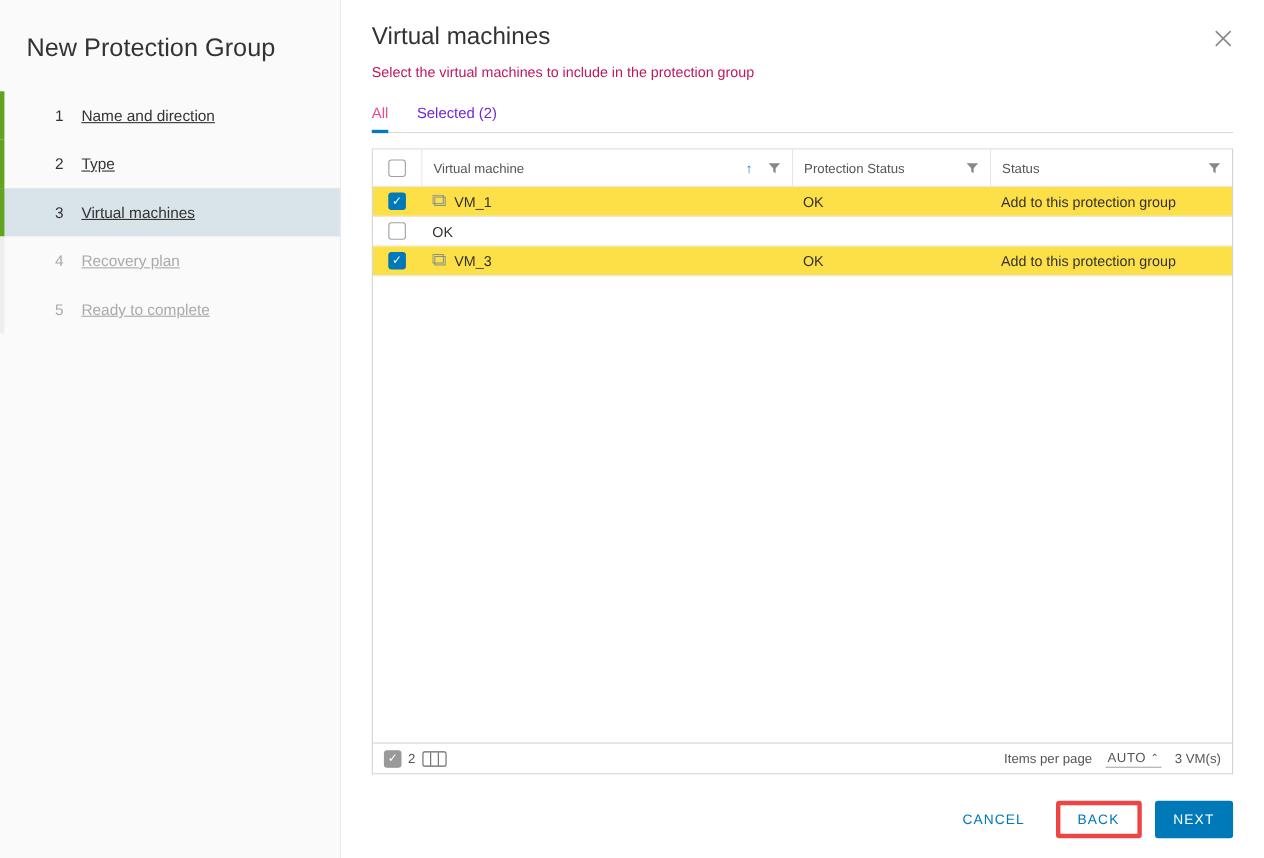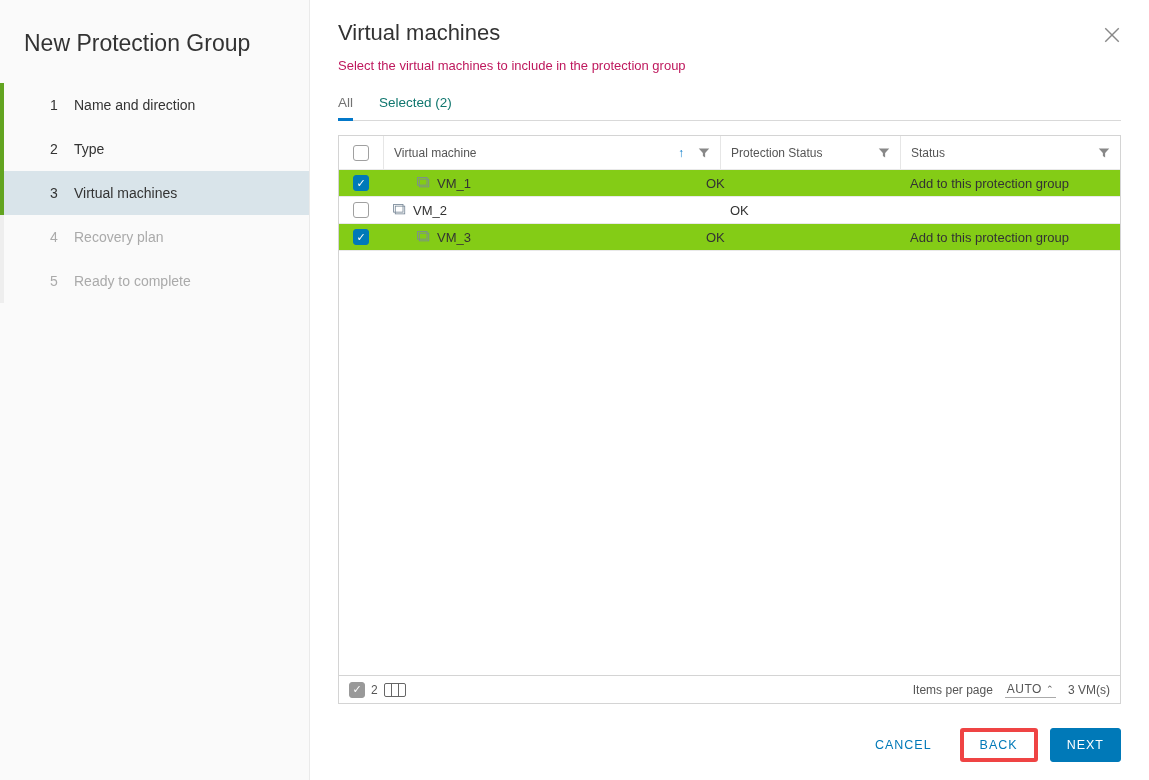--- a/index.html
+++ b/index.html
@@ -22,35 +22,35 @@
   }
   .steps { list-style: none; }
   .steps li {
     position: relative;
     padding: 14px 24px 14px 46px;
     font-size: 14px; color: #333;
     display: flex; align-items: center;
     border-left: 4px solid transparent;
   }
   .steps li .num { position: absolute; left: 46px; }
-  .steps li .lbl { margin-left: 24px; }
+  .steps li .lbl { margin-left: 24px; text-decoration: underline; }
   .steps li.done { border-left-color: #62a420; cursor: pointer; }
   .steps li.current { border-left-color: #62a420; background: #d9e4ea; margin-right: 0; }
   .steps li.future { color: #aaa; border-left-color: #eee; }
   
   .pane { flex: 1; display: flex; flex-direction: column; padding: 20px 28px 18px 28px; }
   .pane-header { display: flex; justify-content: space-between; align-items: flex-start; }
   .pane-title { font-size: 22px; font-weight: 400; color: #333; margin-bottom: 12px; }
   .close-x { width: 18px; height: 18px; cursor: pointer; color: #888; margin-top: 6px; }
   .close-x svg { width: 100%; height: 100%; }
   .pane-desc { font-size: 13px; color: #be185d; margin-bottom: 18px; }
   
   .tabs { display: flex; gap: 26px; border-bottom: 1px solid #d9d9d9; }
-  .tab { padding: 4px 0 8px; font-size: 13.5px; color: #0f766e; cursor: pointer; }
-  .tab.active { color: #737373; border-bottom: 3px solid #0378c9; margin-bottom: -1px; font-weight: 400; }
+  .tab { padding: 4px 0 8px; font-size: 13.5px; color: #6d28d9; cursor: pointer; }
+  .tab.active { color: #ec4899; border-bottom: 3px solid #0378c9; margin-bottom: -1px; font-weight: 400; }
   
   .grid {
     margin-top: 14px;
     border: 1px solid #d4d4d4;
     flex: 1; display: flex; flex-direction: column;
     min-height: 0;
   }
   .ghead, .grow {
     display: grid;
     grid-template-columns: 44px 1fr 180px 220px;
@@ -61,21 +61,21 @@
     background: #fff; color: #555; font-size: 12px;
     height: 34px;
   }
   .ghead .cell { display: flex; align-items: center; justify-content: space-between; height: 100%; padding: 0 10px; border-left: 1px solid #e6e6e6; }
   .ghead .cell:first-child { border-left: none; justify-content: center; }
   .ghead .cell:nth-child(2) { position: relative; }
   .sort-arrow { color: #0378c9; font-size: 12px; margin-right: 6px; }
   .filter-icon svg { width: 12px; height: 12px; display: block; }
   .grow { height: 27px; font-size: 13px; }
   .grow:nth-child(odd) { background: #fff; }
-  .grow.selected { background: #84cc16; gap: 24px; }
+  .grow.selected { background: #fde047; }
   .grow .cell { padding: 0 10px; display: flex; align-items: center; gap: 6px; }
   .grow .cell:first-child { justify-content: center; }
   .cbx {
     width: 16px; height: 16px; border: 1px solid #a0a0a0; border-radius: 3px;
     display: inline-flex; align-items: center; justify-content: center;
     background: #fff; cursor: pointer;
   }
   .cbx.checked { background: #0079b8; border-color: #0079b8; }
   .cbx.checked::after { content: "✓"; color: #fff; font-size: 11px; line-height: 1; }
   .cbx.muted { background: #999; border-color: #999; }
@@ -209,29 +209,20 @@
             </div>
           <div class="cell">
               <span>Add to this protection group</span>
             </div>
         </div>
         <div class="grow">
           <div class="cell">
               <span class="cbx"></span>
             </div>
           <div class="cell">
-            <span class="vm-icon">
-              <svg viewBox="0 0 16 14" fill="none" stroke="#7a8a99" stroke-width="1">
-                  <rect x="2.5" y="2.5" width="11" height="9"></rect>
-                  <rect x="0.5" y="0.5" width="11" height="9"></rect>
-                </svg>
-            </span>
-            <span>VM_2</span>
-          </div>
-          <div class="cell">
               <span>OK</span>
             </div>
           <div class="cell">
               <span></span>
             </div>
         </div>
         <div class="grow selected">
           <div class="cell">
               <span class="cbx checked"></span>
             </div>

